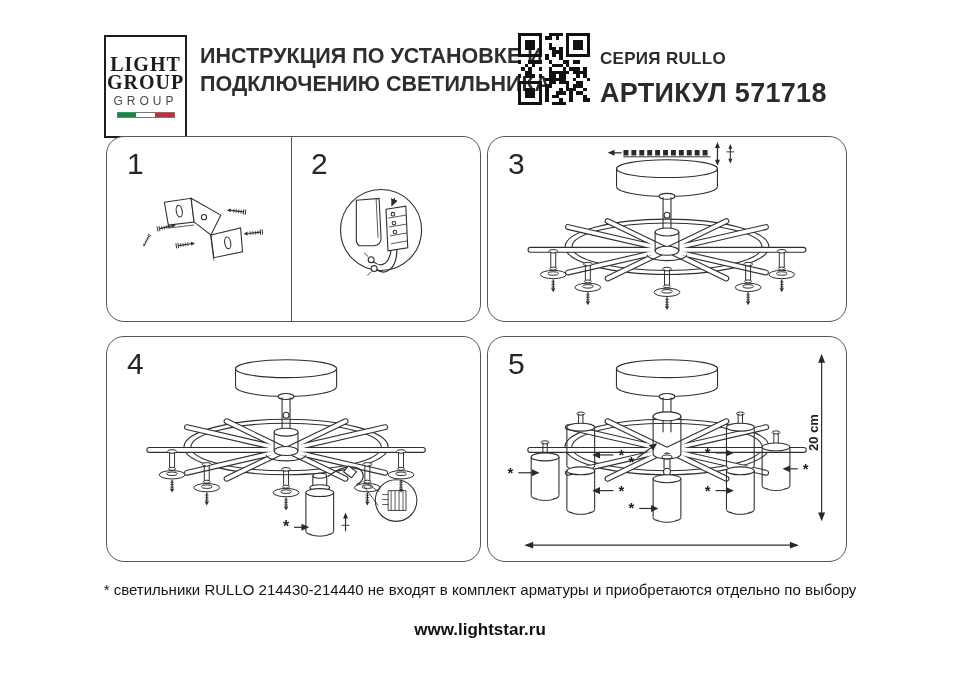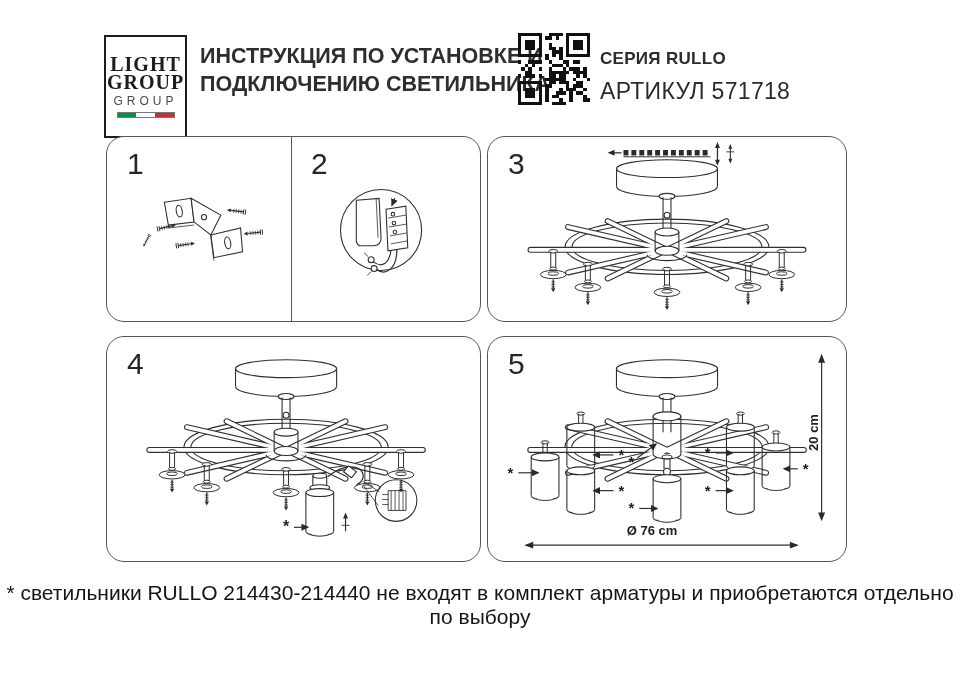--- a/index.html
+++ b/index.html
@@ -14,39 +14,39 @@
   .flag{display:flex;width:58px;height:6px;border:1px solid #777;box-sizing:border-box}
   .flag span{flex:1 1 0}
 
   .title{position:absolute;left:200px;top:42px;font-size:21.5px;font-weight:700;line-height:28px;color:#2e2e2e}
 
   .qr{position:absolute;left:518px;top:33px;width:72px;height:72px}
   .qr svg{width:100%;height:100%}
 
   .series{position:absolute;left:600px;top:49px;width:280px;}
   .series-name{font-size:17px;font-weight:700;letter-spacing:.3px}
-  .article{font-size:23px;font-weight:400;margin-top:9px;letter-spacing:.3px}
+  .article{font-size:27px;font-weight:700;margin-top:9px;letter-spacing:.3px}
 
   
   .panel{position:absolute;border:1.5px solid #555;border-radius:18px;background:#fff;box-sizing:border-box}
   #panelA{left:106px;top:136px;width:375px;height:186px}
   #panel3{left:487px;top:136px;width:360px;height:186px}
   #panel4{left:106px;top:336px;width:375px;height:226px}
   #panel5{left:487px;top:336px;width:360px;height:226px}
   .divider{position:absolute;left:184px;top:0;bottom:0;width:0;border-left:1.4px solid #555}
   .panel-num{position:absolute;top:10px;left:20px;font-size:30px;font-weight:400;color:#262626}
   .panel-num.second{left:204px}
   .illu{position:absolute;left:0;top:0;width:100%;height:100%}
 
   .dim-d{position:absolute;left:0;right:30px;top:186px;text-align:center;font-size:13px;font-weight:700;color:#1d1d1d}
   .dim-h{position:absolute;left:302px;top:88px;width:46px;text-align:center;font-size:13px;font-weight:700;color:#1d1d1d;
          transform:rotate(-90deg)}
 
   
-  .footnote{position:absolute;left:0;right:0;top:581px;text-align:center;font-size:21px;color:#151515}
+  .footnote{position:absolute;left:0;right:0;top:581px;text-align:center;font-size:15px;color:#151515}
   .site{position:absolute;left:0;right:0;top:620px;text-align:center;font-size:17px;font-weight:700;color:#101010}
 
   .hidden-defs{position:absolute;width:0;height:0;overflow:hidden}
 </style>
 </head>
 <body>
 
 <div class="page">
 
   <svg class="hidden-defs" aria-hidden="true">
@@ -517,19 +517,19 @@
       </g>
 
       <g stroke-width="1.2">
         <line x1="38" y1="210" x2="311" y2="210"></line>
         <path d="M36,210 L45,206.5 L45,213.5 Z M313,210 L304,206.5 L304,213.5 Z" fill="#2a2a2a" stroke="none"></path>
         <line x1="336" y1="20" x2="336" y2="183"></line>
         <path d="M336,17 L332.5,26 L339.5,26 Z M336,186 L332.5,177 L339.5,177 Z" fill="#2a2a2a" stroke="none"></path>
       </g>
     </svg>
     <span class="panel-num">5</span>
-    <span class="dim-d">Ø 76 cm</span>
     <span class="dim-h">20 cm</span>
   </div>
 
   <div class="footnote">* светильники RULLO 214430-214440 не входят в комплект арматуры и приобретаются отдельно по выбору</div>
+  <div class="site">www.lightstar.ru</div>
 
 </div>
 
 </body></html>

